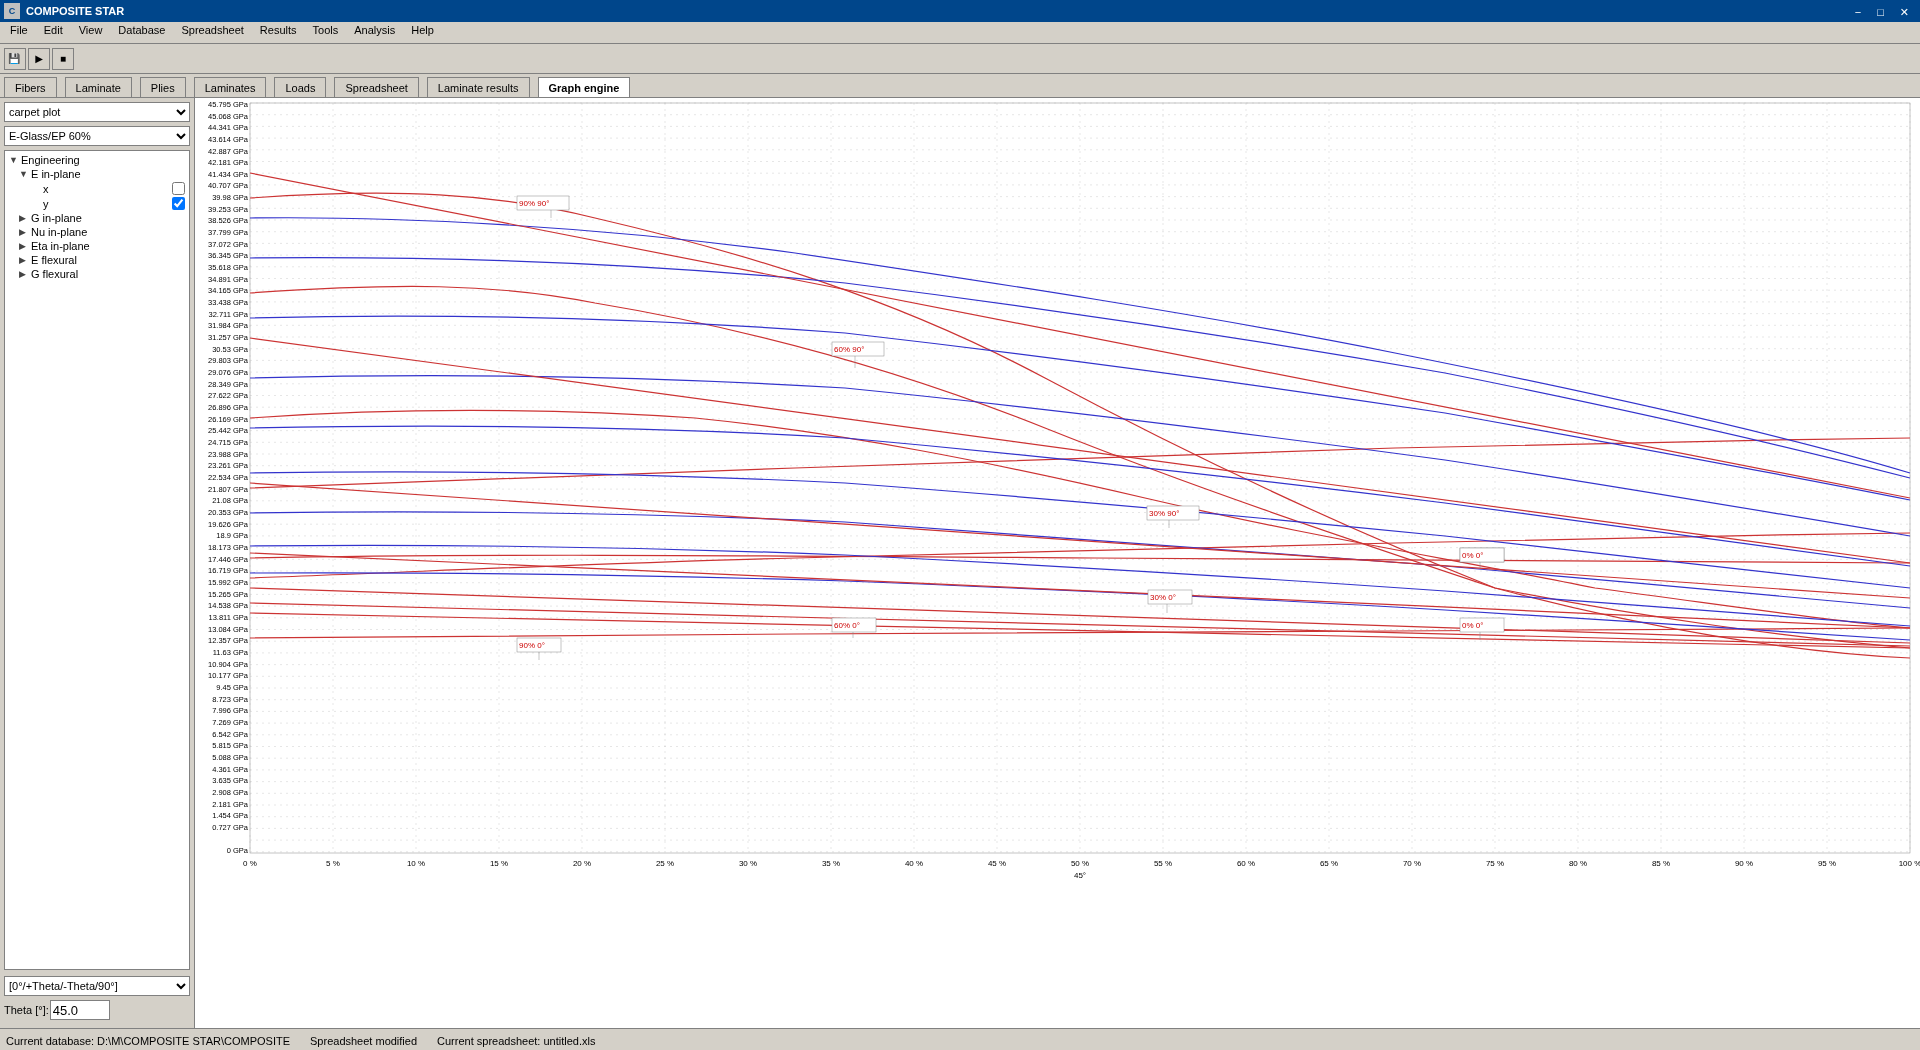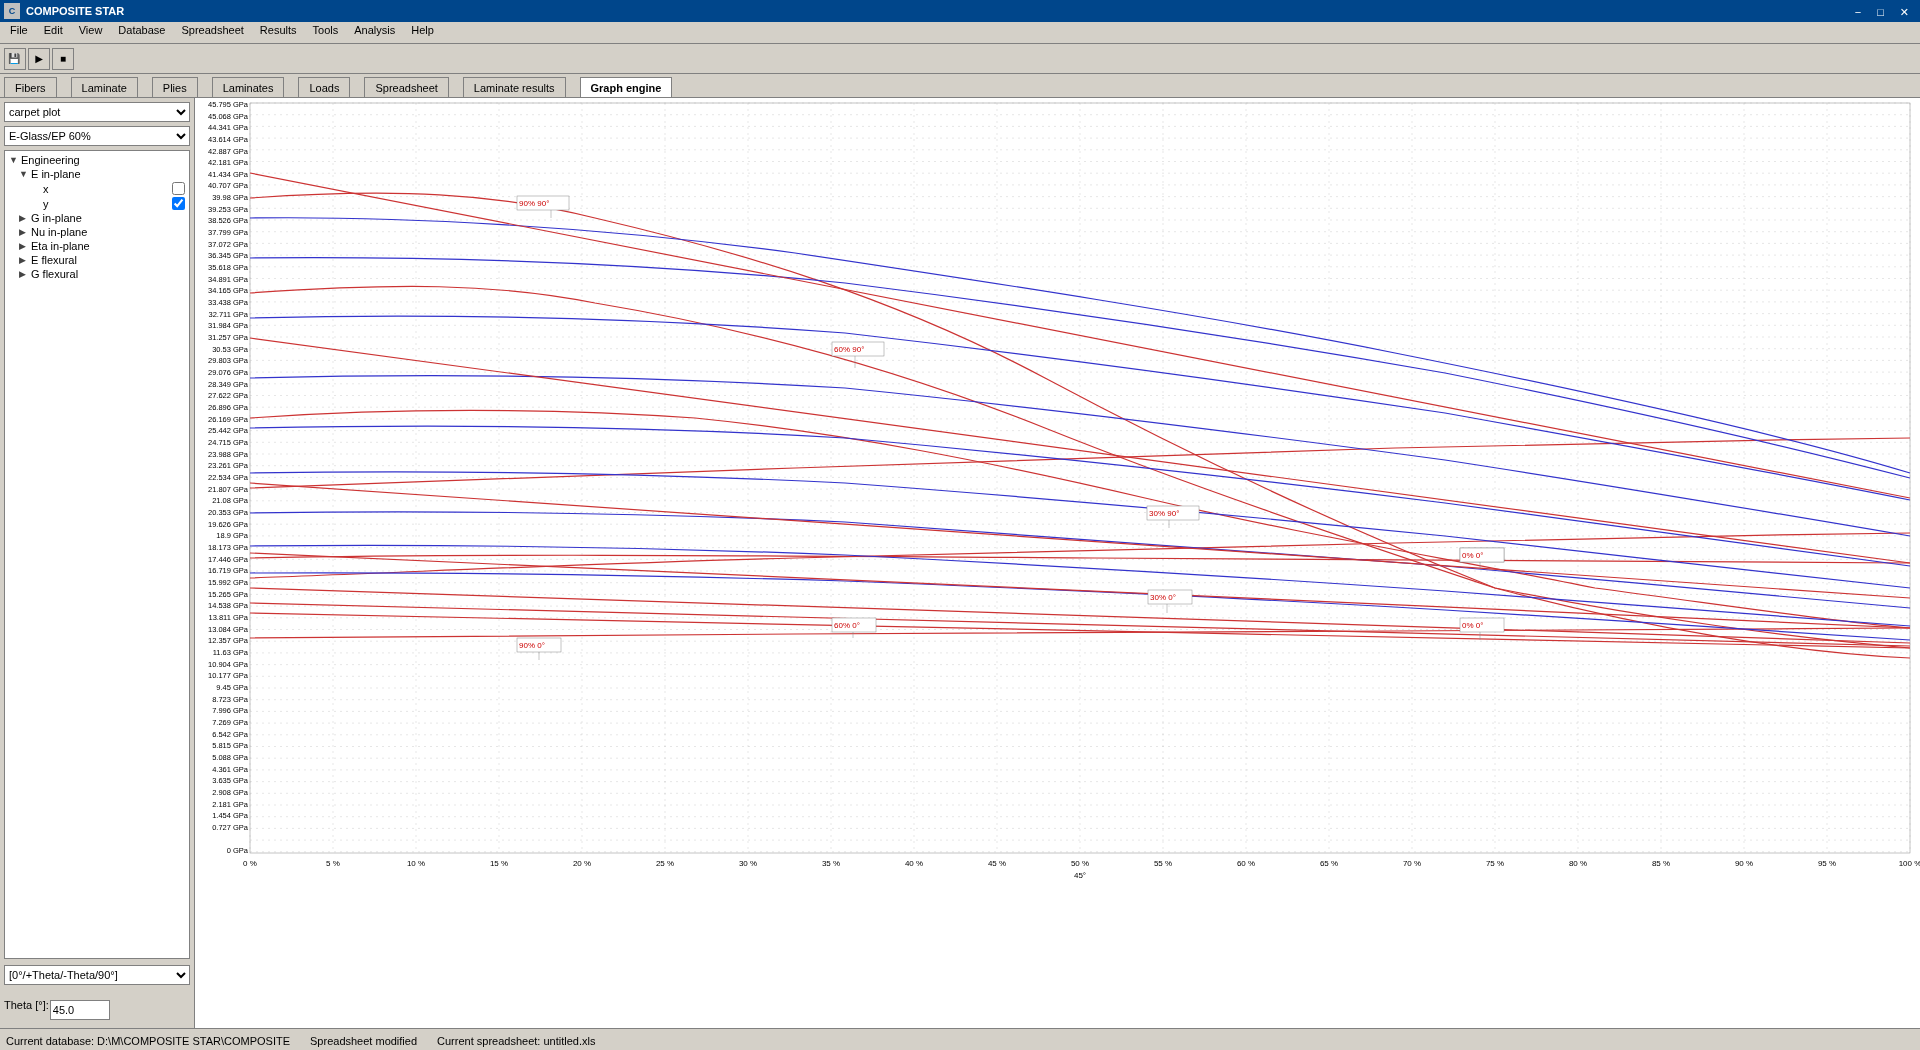--- a/index.html
+++ b/index.html
@@ -32,21 +32,21 @@
       cursor: pointer; display: flex; align-items: center; justify-content: center; font-size: 10px;
     }
 
     
     #nav-tabs {
       background: #d4d0c8; height: 24px; display: flex; align-items: flex-end;
       padding-left: 4px; border-bottom: 1px solid #808080;
     }
     .nav-tab {
       padding: 2px 10px; cursor: pointer; font-size: 11px; border: 1px solid #808080;
-      border-bottom: none; background: #d4d0c8; margin-right: 14px; height: 20px;
+      border-bottom: none; background: #d4d0c8; margin-right: 8px; height: 20px;
       display: flex; align-items: center;
     }
     .nav-tab.active { background: white; font-weight: bold; }
 
     
     #main { display: flex; height: calc(1050px - 22px - 22px - 30px - 24px - 22px); }
 
     
     #left-panel {
       width: 195px; background: #d4d0c8; border-right: 1px solid #808080;
@@ -58,21 +58,21 @@
     }
     .tree-panel {
       flex: 1; background: white; border: 1px solid #808080; overflow-y: auto;
       font-size: 11px; padding: 2px;
     }
     .tree-item { display: flex; align-items: center; padding: 1px 2px; cursor: pointer; }
     .tree-expand { width: 12px; font-size: 9px; color: #444; }
     .tree-label { flex: 1; }
     .tree-checkbox { width: 13px; height: 13px; }
     .input-row { display: flex; align-items: center; gap: 1px; margin-bottom: 4px; }
-    .input-field { height: 20px; font-size: 11px; background: white; border: 1px solid #808080; padding: 0 2px; margin-top: 11px; }
+    .input-field { height: 20px; font-size: 13px; background: white; border: 1px solid #808080; padding: 0 2px; }
 
     
     #graph-area {
       flex: 1; background: white; overflow: hidden; position: relative;
     }
     
     
     #status-bar {
       height: 22px; background: #d4d0c8; border-top: 1px solid #808080;
       display: flex; align-items: center; padding: 12px 6px; font-size: 11px; gap: 20px;

